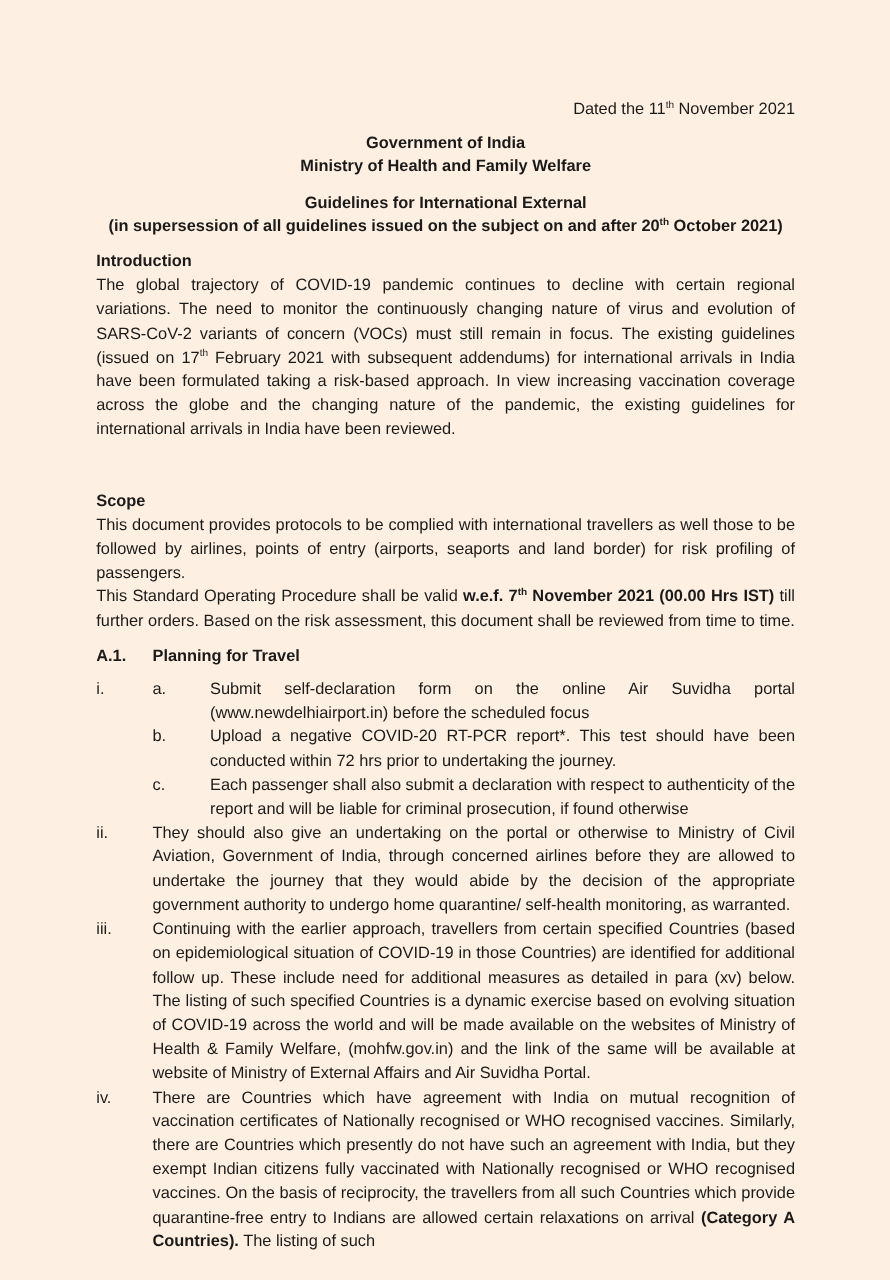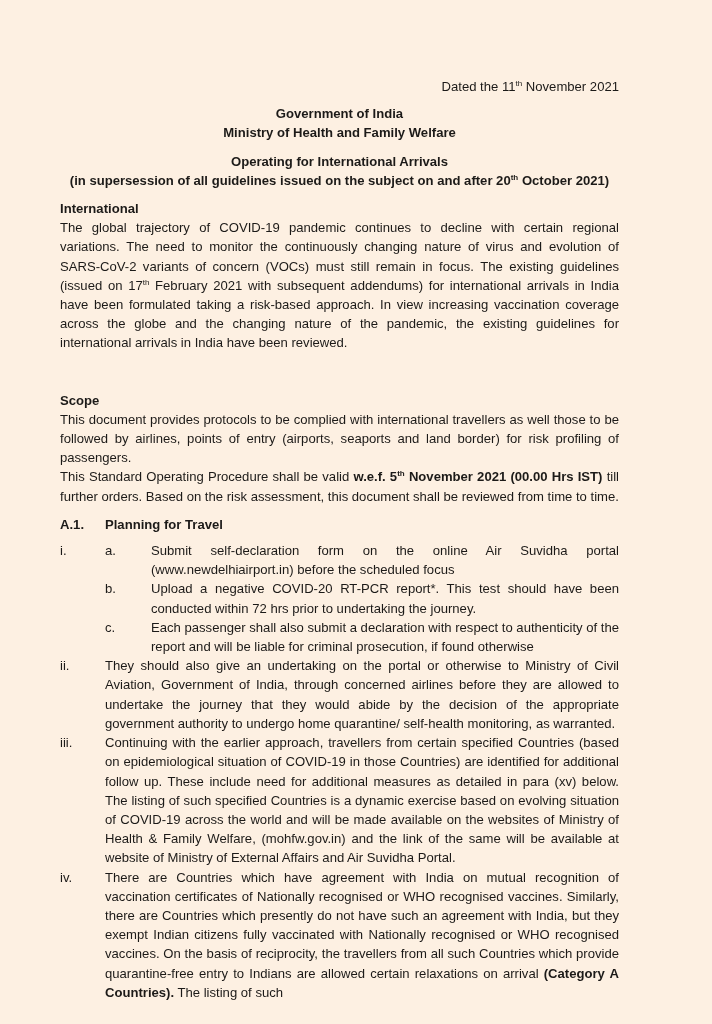--- a/index.html
+++ b/index.html
@@ -5,21 +5,21 @@
     html, body { margin: 0; padding: 0; }
     body {
       width: 712px; height: 1024px; overflow: hidden;
       background: #fdf0e2;
       color: #1c1a18;
       font-family: "Liberation Sans", sans-serif;
       font-size: 13.1px;
       line-height: 19.2px;
     }
     .page { position: relative; width: 712px; height: 1024px; }
-    .content { position: absolute; left: 60px; top: 77px; width: 559px; }
+    .content { position: absolute; left: 77px; top: 77px; width: 559px; }
     .date { text-align: right; margin: 0; }
     sup { font-size: 8px; line-height: 0; vertical-align: 5px; }
     .center { text-align: center; font-weight: bold; margin: 0; }
     .gov { margin-top: 8px; }
     .guide { margin-top: 9px; }
     h2 { font-size: 13.1px; font-weight: bold; margin: 9px 0 0 0; line-height: 19.2px; }
     p.body { text-align: justify; margin: 0; }
     .intro-p { margin-top: 9px; }
     .scope-h { margin-top: 38px; }
     .scope-p1 { margin-top: 9px; }
@@ -39,29 +39,29 @@
 <body>
 
 <div class="page">
   <div class="content">
 
     <p class="date"><span>Dated the 11</span><sup>th</sup><span> November 2021</span></p>
 
     <p class="center gov">Government of India</p>
     <p class="center">Ministry of Health and Family Welfare</p>
 
-    <p class="center guide">Operating for International Arrivals</p>
+    <p class="center guide">Guidelines for International External</p>
     <p class="center"><span>(in supersession of all guidelines issued on the subject on and after 20</span><sup>th</sup><span> October 2021)</span></p>
 
-    <h2>International</h2>
+    <h2>Introduction</h2>
     <p class="body intro-p"><span>The global trajectory of COVID-19 pandemic continues to decline with certain regional variations. The need to monitor the continuously changing nature of virus and evolution of SARS-CoV-2 variants of concern (VOCs) must still remain in focus. The existing guidelines (issued on 17</span><sup>th</sup><span> February 2021 with subsequent addendums) for international arrivals in India have been formulated taking a risk-based approach. In view increasing vaccination coverage across the globe and the changing nature of the pandemic, the existing guidelines for international arrivals in India have been reviewed.</span></p>
 
     <h2 class="scope-h">Scope</h2>
     <p class="body scope-p1">This document provides protocols to be complied with international travellers as well those to be followed by airlines, points of entry (airports, seaports and land border) for risk profiling of passengers.</p>
-    <p class="body scope-p2"><span>This Standard Operating Procedure shall be valid </span><b><span>w.e.f. 5</span><sup>th</sup><span> November 2021 (00.00 Hrs IST)</span></b><span> till further orders. Based on the risk assessment, this document shall be reviewed from time to time.</span></p>
+    <p class="body scope-p2"><span>This Standard Operating Procedure shall be valid </span><b><span>w.e.f. 7</span><sup>th</sup><span> November 2021 (00.00 Hrs IST)</span></b><span> till further orders. Based on the risk assessment, this document shall be reviewed from time to time.</span></p>
 
     <div class="a1">
       <span class="num">A.1.</span>
       <span>Planning for Travel</span>
     </div>
 
     <div class="items">
       <div class="item">
         <span class="idx">i.</span>
         <div class="txt">

